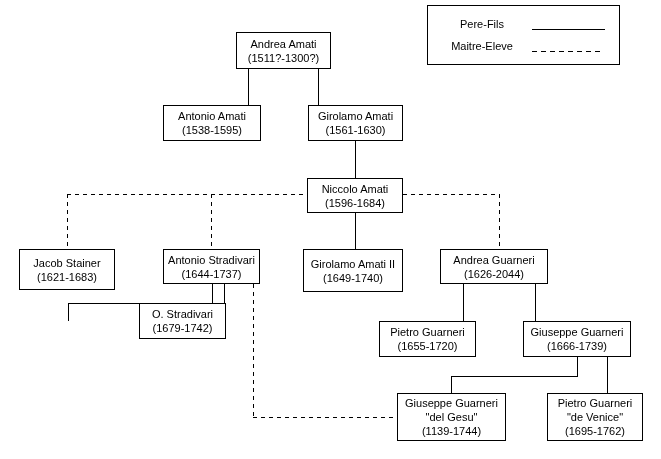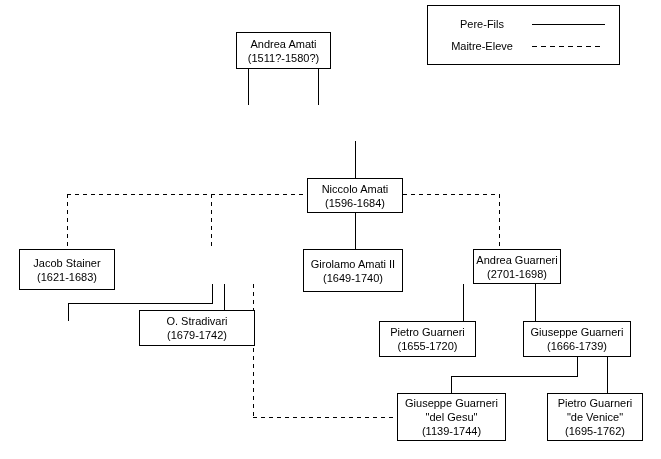--- a/index.html
+++ b/index.html
@@ -37,21 +37,21 @@
     width: 193px; height: 60px;
     box-sizing: border-box;
     border: 1px solid #000000;
     background: #ffffff;
     display: flex;
     flex-direction: column;
     justify-content: space-evenly;
     padding: 2px 10px;
     font-size: 11px;
   }
-  .legend-row { display: flex; align-items: center; gap: 6px; }
+  .legend-row { display: flex; align-items: flex-end; gap: 6px; }
   .legend-label { flex: 0 0 88px; text-align: center; }
   .legend-sample-solid { flex: 0 0 73px; height: 1px; background: #000000; }
   .legend-sample-dashed { flex: 0 0 70px; height: 1px; background: repeating-linear-gradient(to right, #000 0 5px, transparent 5px 9px); }
 </style>
 </head>
 <body>
 
 <div class="canvas">
 
   <div class="legend">
@@ -83,48 +83,60 @@
   <div class="line dh" style="left:67px;top:194px;width:240px"></div>
   <div class="line dv" style="left:67px;top:194px;height:55px"></div>
   <div class="line dv" style="left:211px;top:194px;height:55px"></div>
   <div class="line dh" style="left:403px;top:194px;width:96px"></div>
   <div class="line dv" style="left:499px;top:194px;height:55px"></div>
   <div class="line dv" style="left:253px;top:284px;height:133px"></div>
   <div class="line dh" style="left:253px;top:417px;width:144px"></div>
 
   <div class="node" style="left:236px;top:32px;width:95px;height:37px">
     <div>Andrea Amati</div>
-    <div>(1511?-1580?)</div>
+    <div>(1511?-1300?)</div>
   </div>
 
+  <div class="node" style="left:163px;top:105px;width:98px;height:36px">
+    <div>Antonio Amati</div>
+    <div>(1538-1595)</div>
+  </div>
 
+  <div class="node" style="left:308px;top:105px;width:95px;height:36px">
+    <div>Girolamo Amati</div>
+    <div>(1561-1630)</div>
+  </div>
 
   <div class="node" style="left:307px;top:178px;width:96px;height:35px">
     <div>Niccolo Amati</div>
     <div>(1596-1684)</div>
   </div>
 
   <div class="node" style="left:19px;top:249px;width:96px;height:41px">
     <div>Jacob Stainer</div>
     <div>(1621-1683)</div>
   </div>
 
+  <div class="node" style="left:163px;top:249px;width:97px;height:35px">
+    <div>Antonio Stradivari</div>
+    <div>(1644-1737)</div>
+  </div>
 
   <div class="node" style="left:303px;top:249px;width:100px;height:43px">
     <div>Girolamo Amati II</div>
     <div>(1649-1740)</div>
   </div>
 
-  <div class="node" style="left:473px;top:249px;width:88px;height:35px">
+  <div class="node" style="left:440px;top:249px;width:108px;height:35px">
     <div>Andrea Guarneri</div>
-    <div>(2701-1698)</div>
+    <div>(1626-2044)</div>
   </div>
 
 
-  <div class="node" style="left:139px;top:310px;width:116px;height:36px">
+  <div class="node" style="left:139px;top:303px;width:87px;height:36px">
     <div>O. Stradivari</div>
     <div>(1679-1742)</div>
   </div>
 
   <div class="node" style="left:379px;top:321px;width:97px;height:36px">
     <div>Pietro Guarneri</div>
     <div>(1655-1720)</div>
   </div>
 
   <div class="node" style="left:523px;top:321px;width:108px;height:36px">

